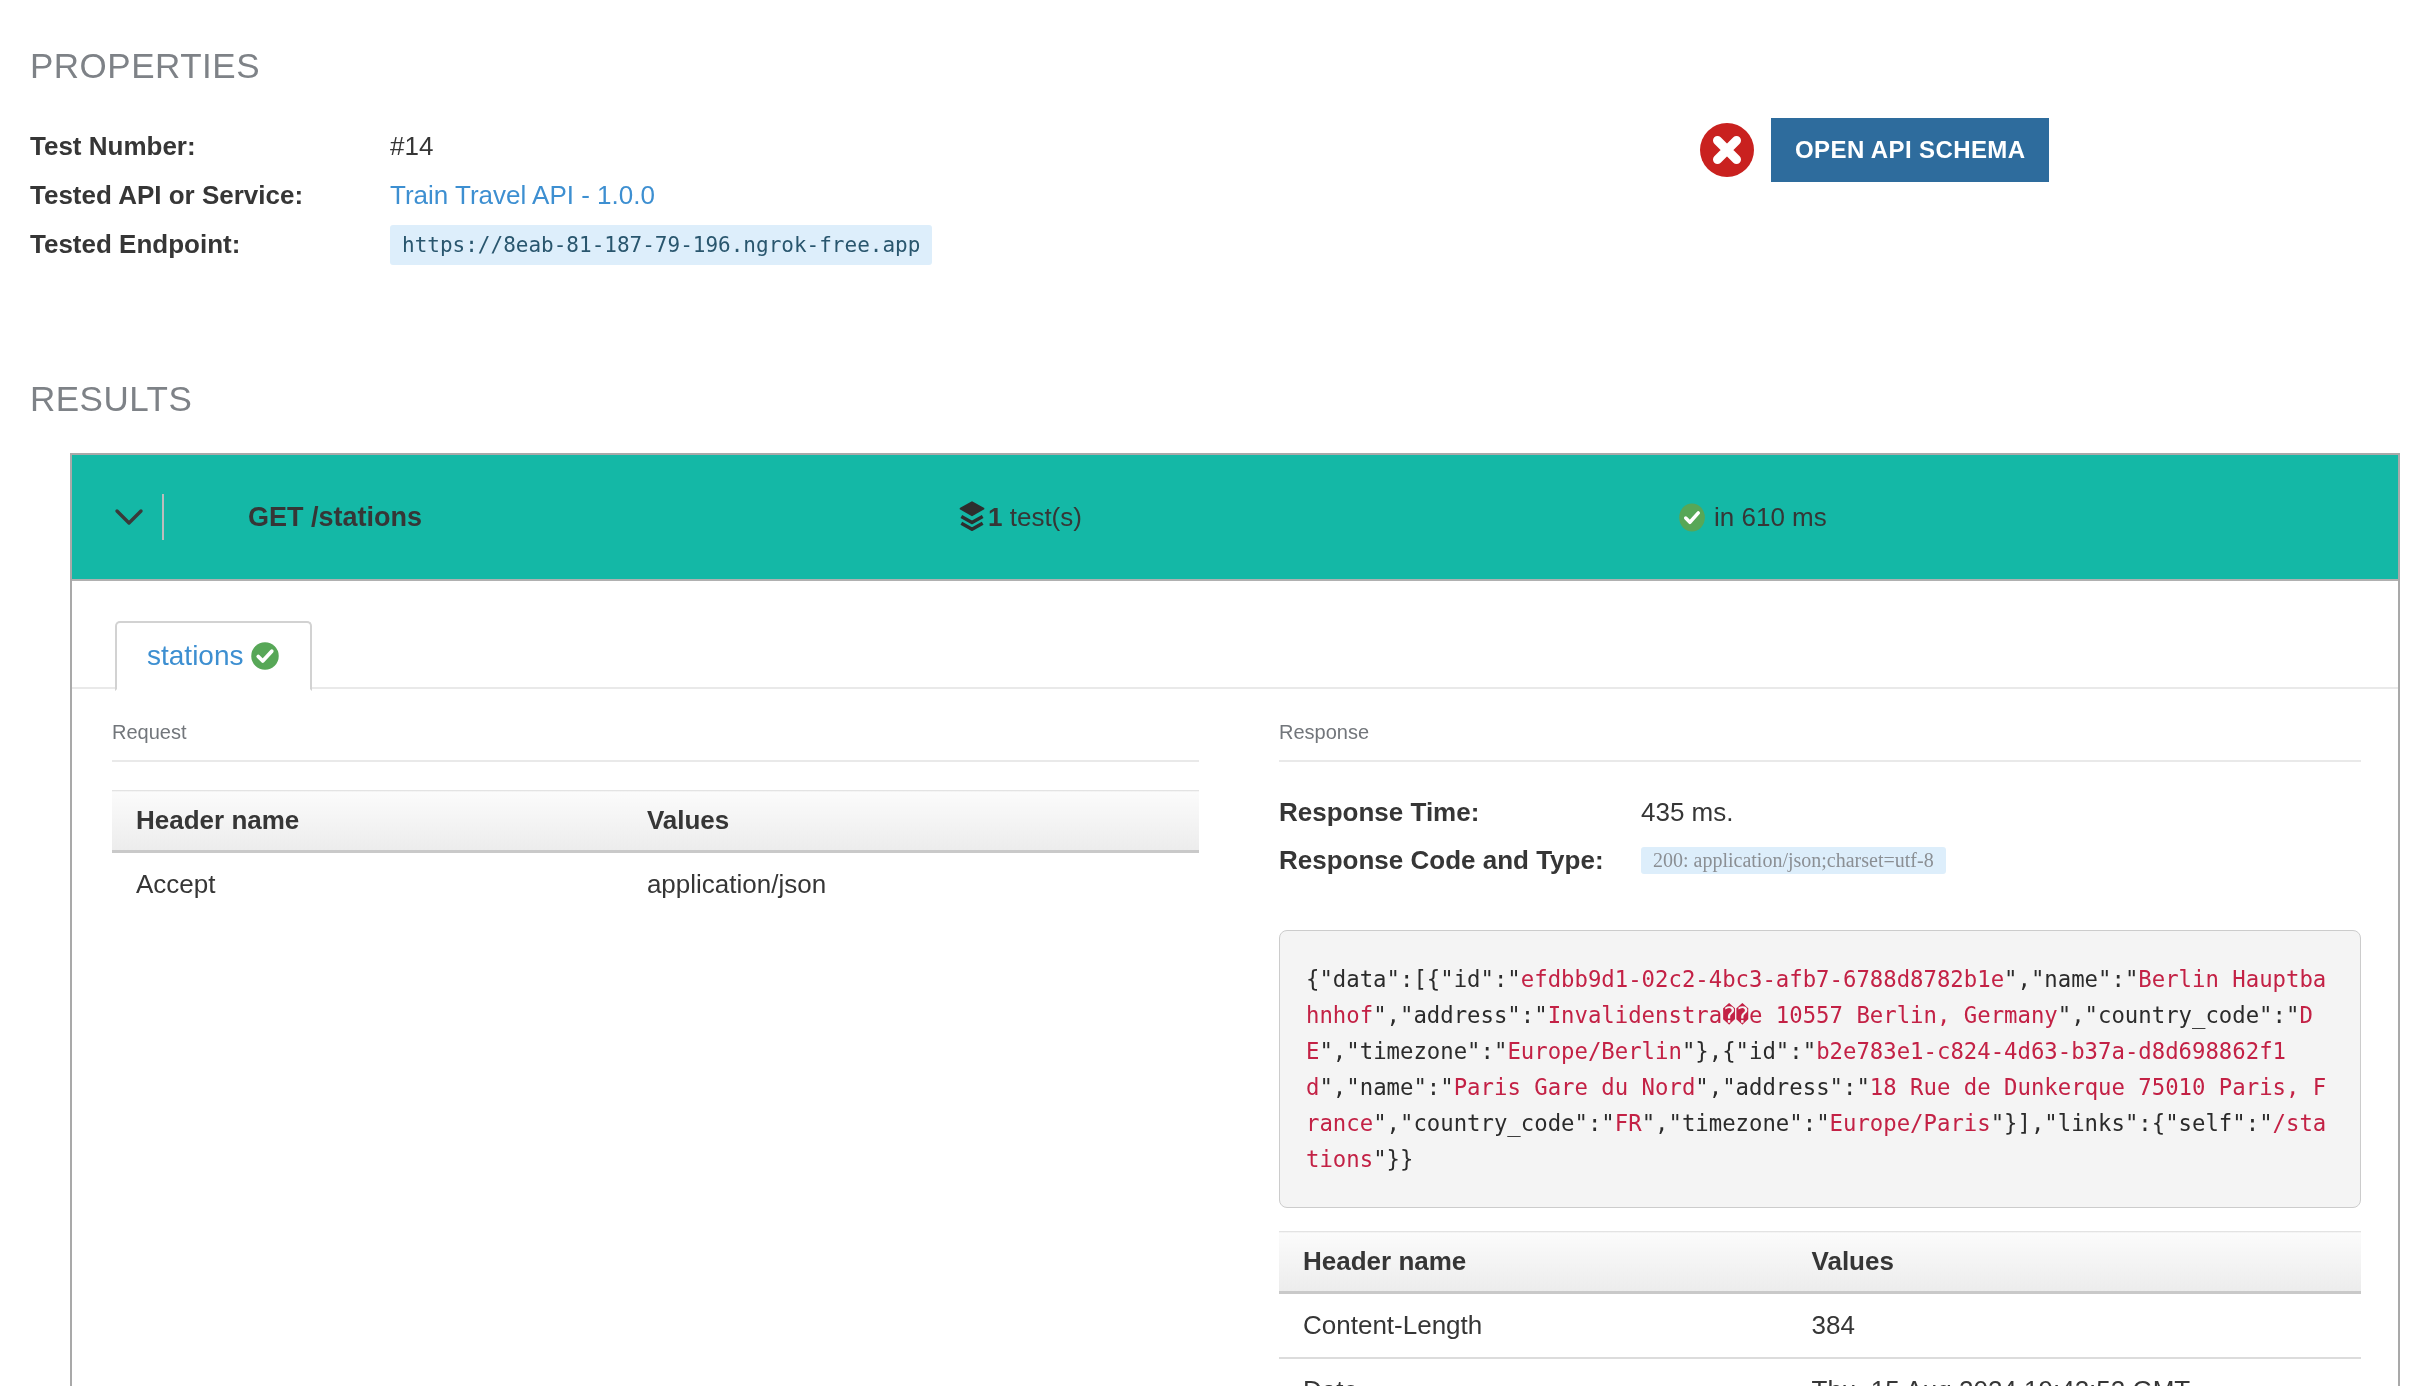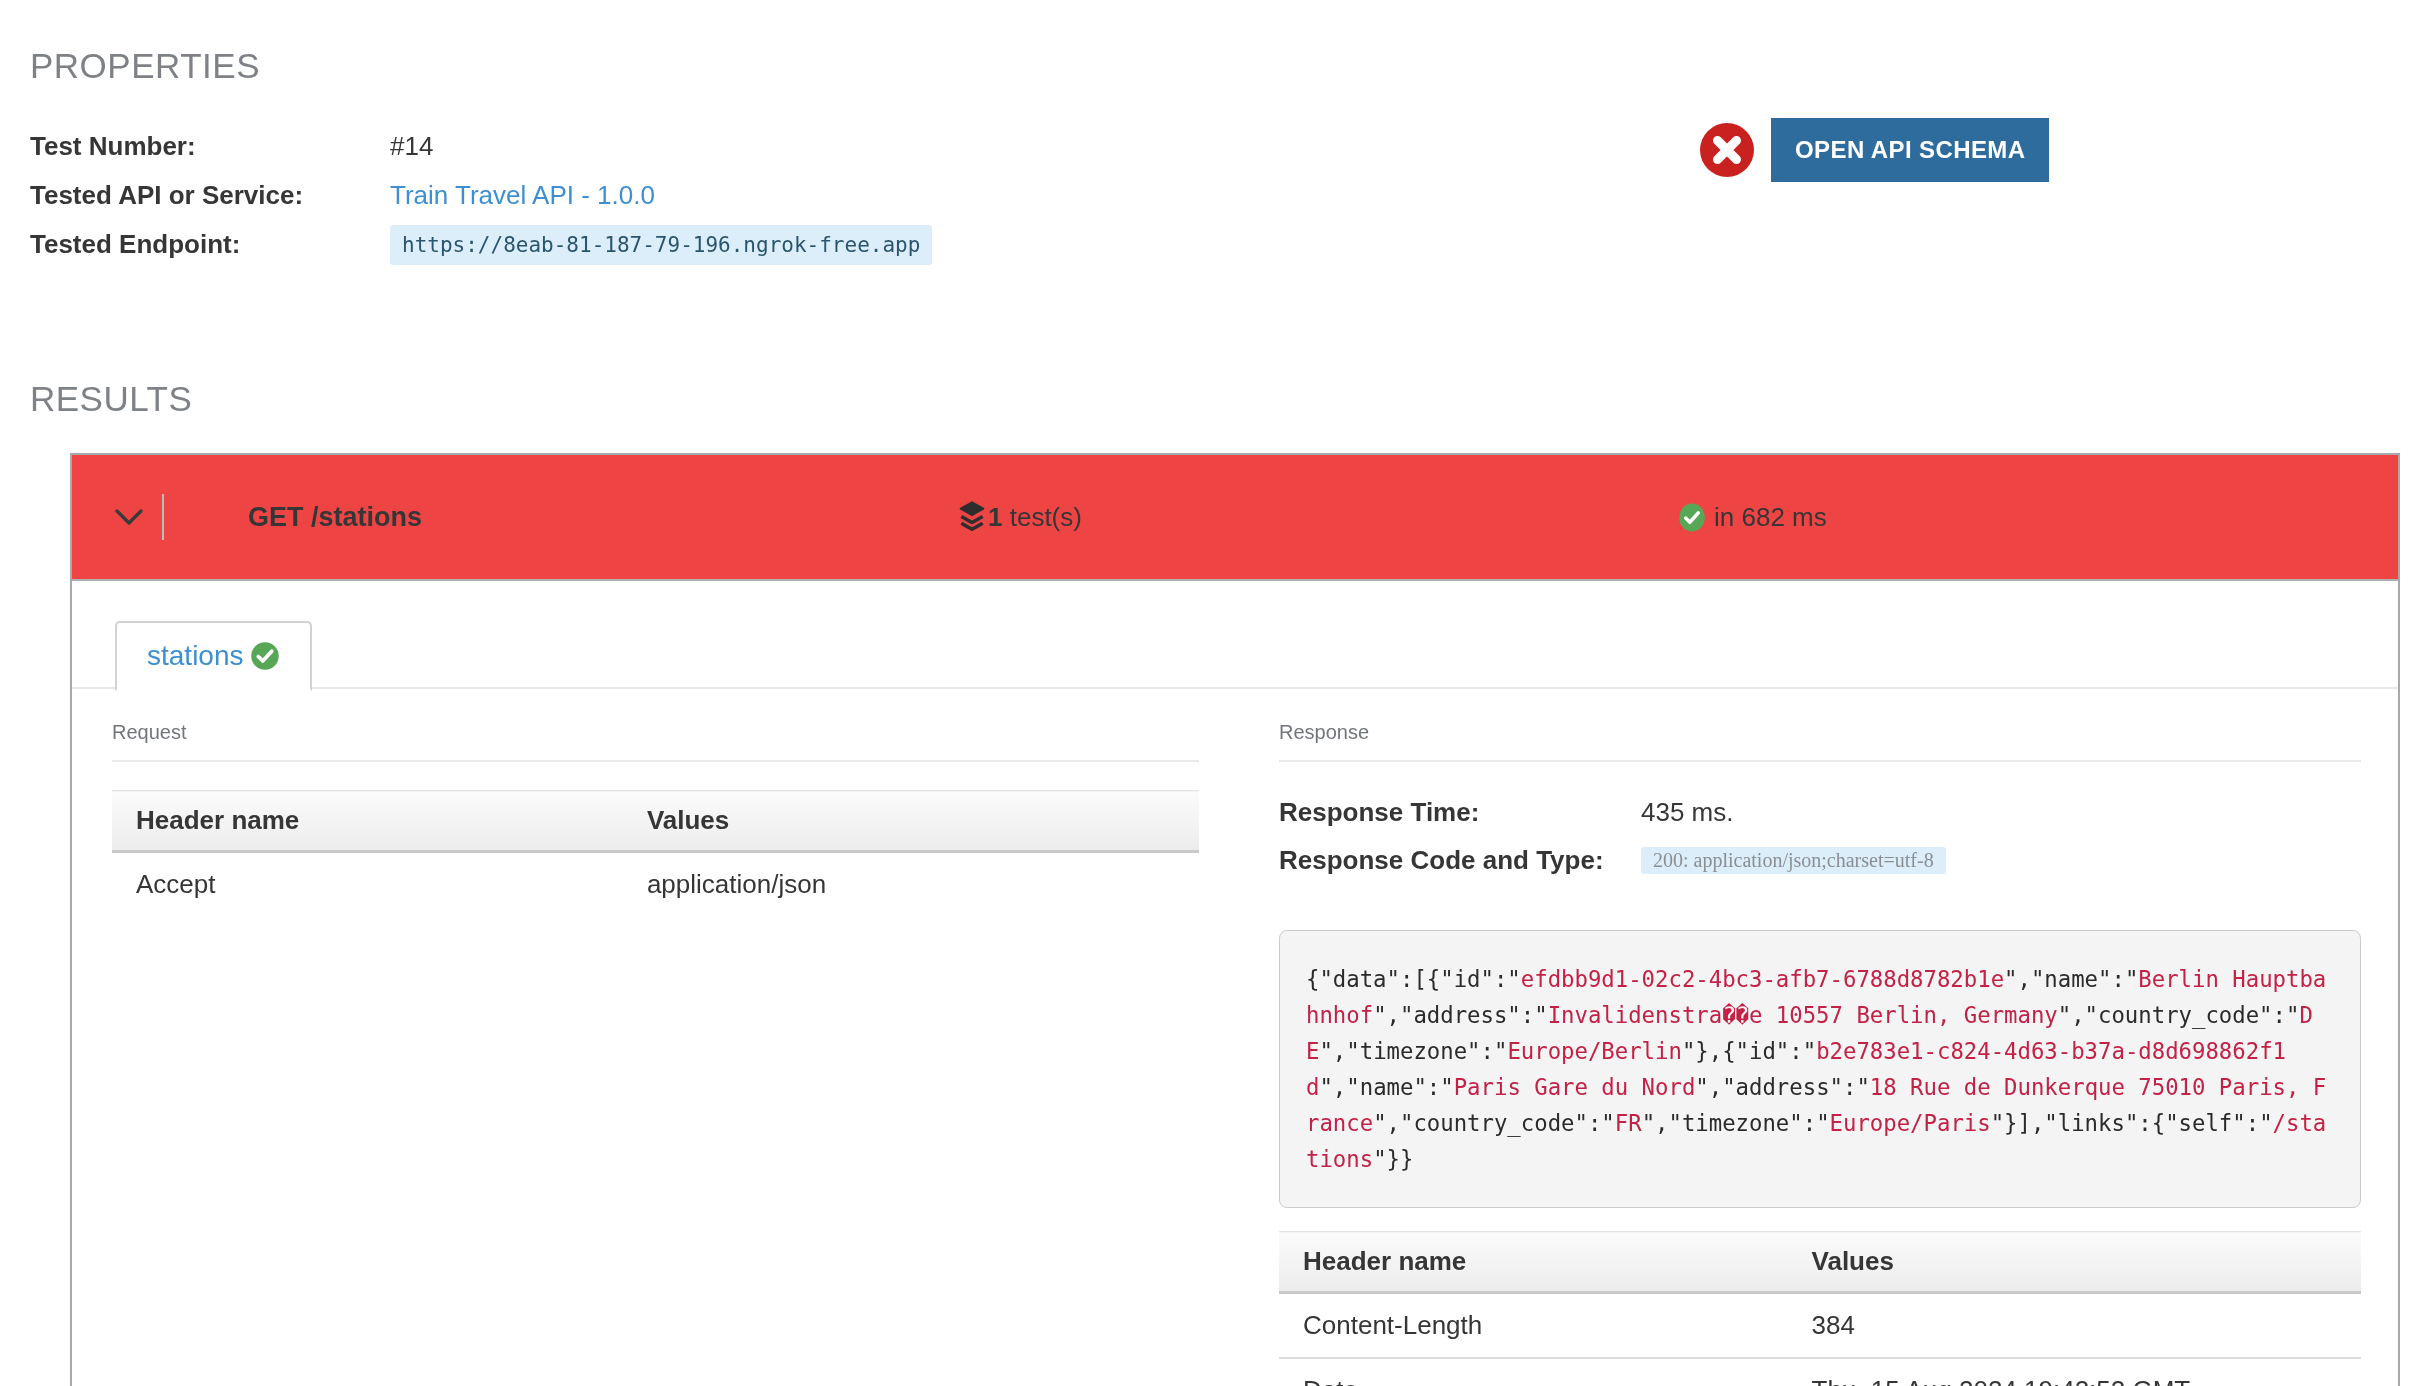--- a/index.html
+++ b/index.html
@@ -31,21 +31,21 @@
     letter-spacing: 0.4px; padding: 0 24px;
   }
 
   
   .results-title { margin: 110px 0 0 30px; }
   .results-panel {
     margin: 34px 0 0 70px; width: 2330px; height: 940px;
     border: 2px solid #a9a9a9; background: #fff;
   }
   .op-bar {
-    position: relative; height: 126px; background: #ef4444;
+    position: relative; height: 126px; background: #14b8a6;
     border-bottom: 2px solid #b0b0b0; cursor: pointer;
   }
   .op-chevron { position: absolute; left: 42px; top: 50%; transform: translateY(-50%); }
   .op-divider { position: absolute; left: 90px; top: 50%; transform: translateY(-50%); width: 2px; height: 46px; background: #bcbcbc; }
   .op-title { position: absolute; left: 176px; top: 50%; transform: translateY(-50%); font-size: 27px; font-weight: 700; color: #363636; }
   .op-tests { position: absolute; left: 884px; top: 50%; transform: translateY(-50%); display: flex; align-items: center; font-size: 26px; color: #363636; }
   .op-tests b { font-weight: 700; }
   .op-time { position: absolute; left: 1606px; top: 50%; transform: translateY(-50%); display: flex; align-items: center; gap: 8px; font-size: 26px; color: #363636; }
 
   
@@ -157,21 +157,21 @@
         </span>
         <span><b>1</b><span> test(s)</span></span>
       </span>
       <span class="op-time">
         <span>
           <svg width="28" height="30" viewBox="0 0 24 25">
             <ellipse cx="12" cy="12.5" rx="11" ry="12" fill="#57a757"></ellipse>
             <path d="M6.6 13 L10.2 16.6 L17.4 8.6" fill="none" stroke="#fff" stroke-width="3" stroke-linecap="round" stroke-linejoin="round"></path>
           </svg>
         </span>
-        <span>in 682 ms</span>
+        <span>in 610 ms</span>
       </span>
     </div>
 
     <div class="tab-row">
       <span class="tab">
         <span>stations</span>
         <span>
           <svg width="30" height="30" viewBox="0 0 24 24">
             <circle cx="12" cy="12" r="11" fill="#57a757"></circle>
             <path d="M6.6 12.4 L10.2 16 L17.4 8.2" fill="none" stroke="#fff" stroke-width="3" stroke-linecap="round" stroke-linejoin="round"></path>

